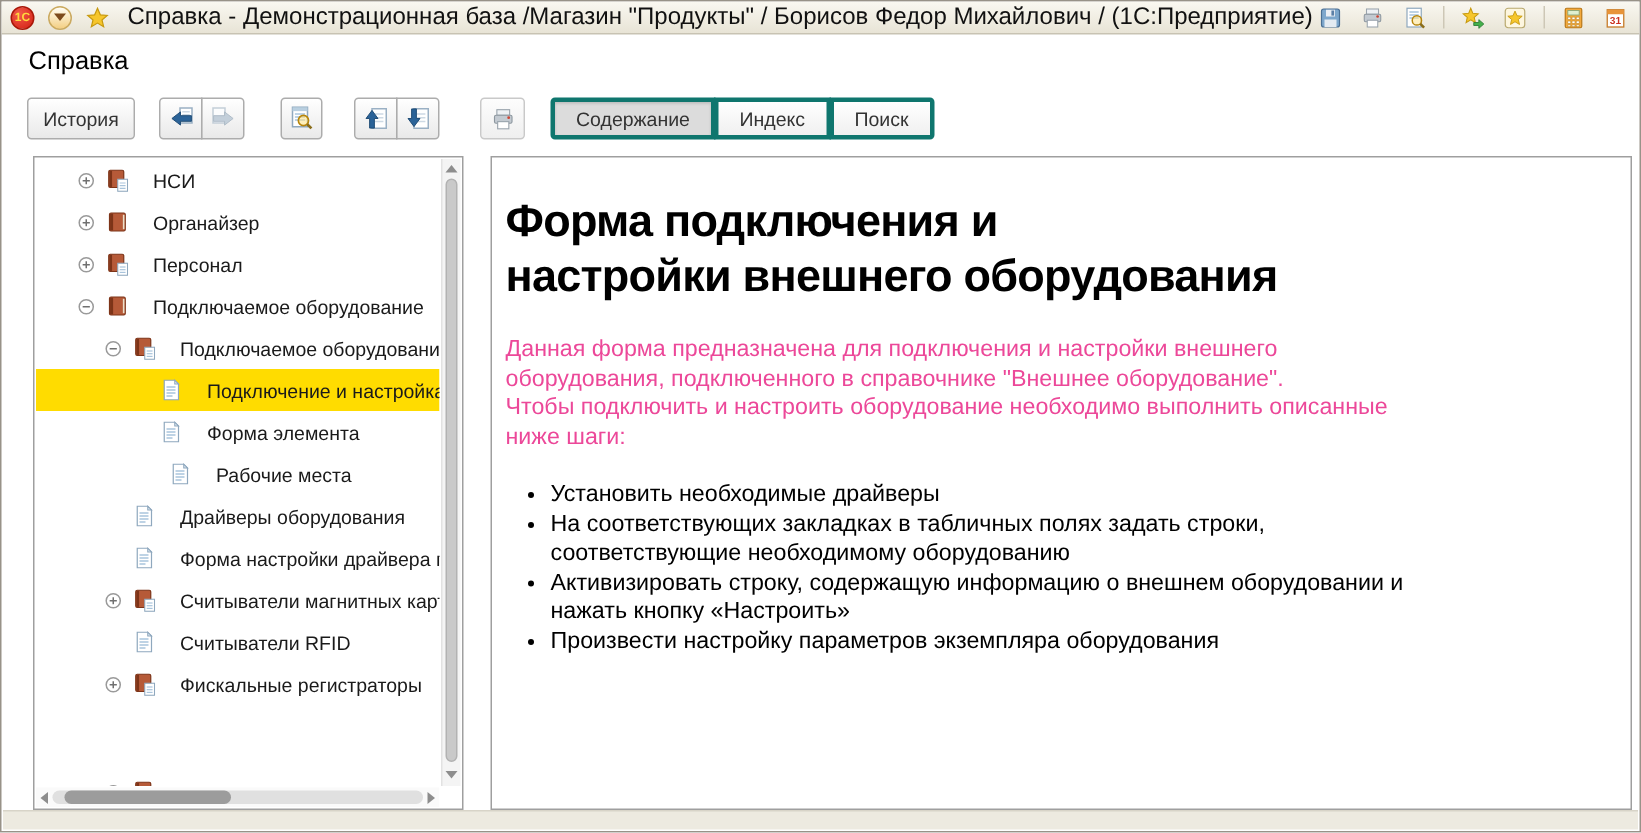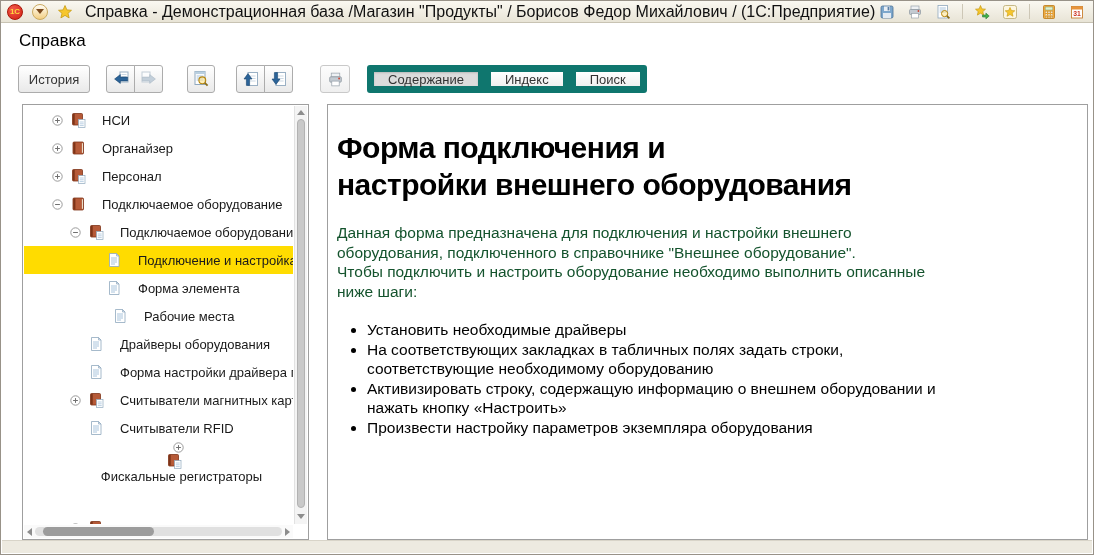--- a/index.html
+++ b/index.html
@@ -54,21 +54,21 @@
   .t-nav{left:104px;}
   .t-find{left:185px;width:28px;}
   .t-updown{left:234px;}
   .t-print{left:318px;width:30px;border-color:#c9c9c9;background:linear-gradient(#fdfdfd,#efefef);}
   .btn-group{display:inline-flex;}
   .btn-group .btn{width:29px;border-radius:0;}
   .btn-group .btn:first-child{border-radius:3px 0 0 3px;}
   .btn-group .btn:last-child{border-radius:0 3px 3px 0;margin-left:-1px;}
   .tabs{left:365px;display:inline-flex;position:absolute;top:41px;}
   .tab{
-    box-sizing:border-box;height:28px;padding:0 14px;border:7px solid #0f766e;margin-left:-1px;
+    box-sizing:border-box;height:28px;padding:0 14px;border:3px solid #0f766e;margin-left:-1px;
     background:linear-gradient(#ffffff,#f0f0f0);font-size:13px;color:#333;
     display:inline-flex;align-items:center;font-family:"Liberation Sans",sans-serif;
   }
   .tab:first-child{border-radius:3px 0 0 3px;margin-left:0;}
   .tab:last-child{border-radius:0 3px 3px 0;}
   .tab.active{background:#dcdcdc;box-shadow:inset 0 1px 2px rgba(0,0,0,.15);}
   
   .tree-panel{position:absolute;left:20px;top:80px;width:287px;height:436px;border:1px solid #9f9f9f;box-sizing:border-box;background:#fff;}
   .content-panel{position:absolute;left:325px;top:80px;width:761px;height:436px;border:1px solid #9f9f9f;box-sizing:border-box;background:#fff;overflow:hidden;}
   
@@ -92,21 +92,21 @@
   .tri-l{width:0;height:0;border-top:4px solid transparent;border-bottom:4px solid transparent;border-right:5px solid #8d8d8d;margin:0 3px;}
   .tri-r{width:0;height:0;border-top:4px solid transparent;border-bottom:4px solid transparent;border-left:5px solid #8d8d8d;margin:0 3px;}
   .htrack{position:relative;flex:1;height:9px;background:#e0e0e0;border-radius:5px;}
   .hthumb{position:absolute;left:8px;top:0;height:9px;width:45%;background:#9c9c9c;border-radius:5px;}
   .scorner{position:absolute;right:1px;bottom:1px;width:14px;height:14px;background:#fff;}
   
   .article{padding:6px 16px 0 9px;}
   .h1line{font-size:30px;font-weight:bold;line-height:37px;color:#000;letter-spacing:-0.5px;font-family:"Liberation Sans",sans-serif;}
   .h1wrap{margin-top:18px;}
   .pwrap{margin-top:20px;}
-  .pline{font-size:15.5px;line-height:19.5px;color:#14532d;}
+  .pline{font-size:15.5px;line-height:19.5px;color:#ec4899;}
   ul.blist{margin:19px 0 0 0;padding-left:30px;}
   ul.blist li{font-size:15.5px;line-height:19.5px;color:#000;max-width:585px;}
 </style>
 </head>
 <body>
 
 <div class="window">
 
   <div class="titlebar">
     <div class="tb-left">
@@ -491,21 +491,21 @@
                 <path d="M3.5 1.5 h7 l2.5 2.5 v10.5 h-9.5 z" fill="#fff" stroke="#8fa8be" stroke-width="0.8"></path>
                 <path d="M10.5 1.5 v2.5 h2.5 z" fill="#dce8f2" stroke="#8fa8be" stroke-width="0.7"></path>
                 <line x1="5" y1="6" x2="11" y2="6" stroke="#a9c4dc"></line>
                 <line x1="5" y1="8" x2="11" y2="8" stroke="#a9c4dc"></line>
                 <line x1="5" y1="10" x2="11" y2="10" stroke="#a9c4dc"></line>
                 <line x1="5" y1="12" x2="9" y2="12" stroke="#a9c4dc"></line>
               </svg>
             </span>
             <span class="tlbl">Считыватели RFID</span>
           </div>
-          <div class="trow" style="padding-left: 46px; flex-direction: column;">
+          <div class="trow" style="padding-left: 46px;">
             <span class="exp">
               <svg width="11" height="11" viewBox="0 0 11 11">
                 <circle cx="5.5" cy="5.5" r="4.7" fill="#fff" stroke="#9a9a9a"></circle>
                 <line x1="3.1" y1="5.5" x2="7.9" y2="5.5" stroke="#707070"></line>
                 <line x1="5.5" y1="3.1" x2="5.5" y2="7.9" stroke="#707070"></line>
               </svg>
             </span>
             <span class="ticn">
               <svg width="16" height="16" viewBox="0 0 16 16">
                 <rect x="2.5" y="1.5" width="10" height="11.5" rx="1" fill="#b65a38" stroke="#7d3418" stroke-width="0.8"></rect>

